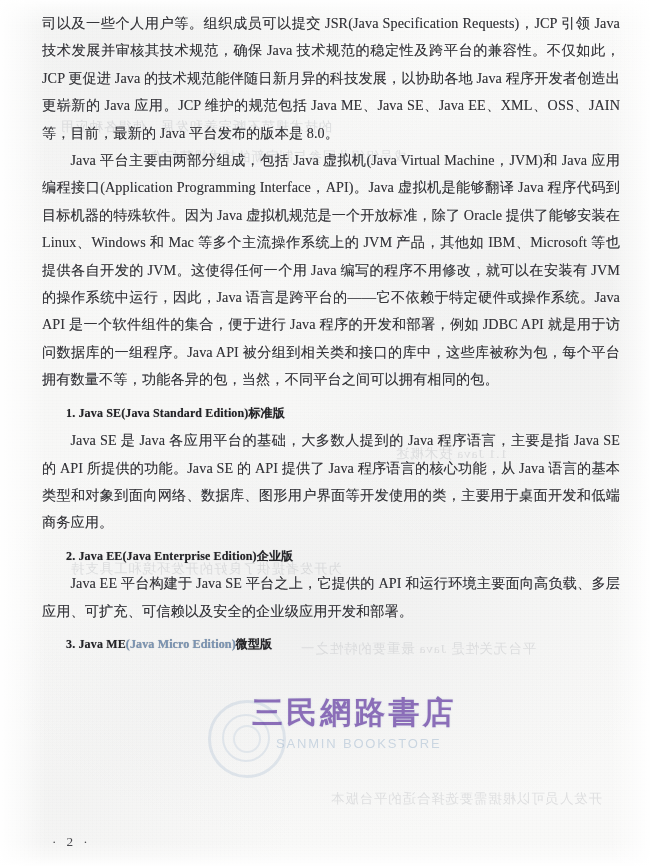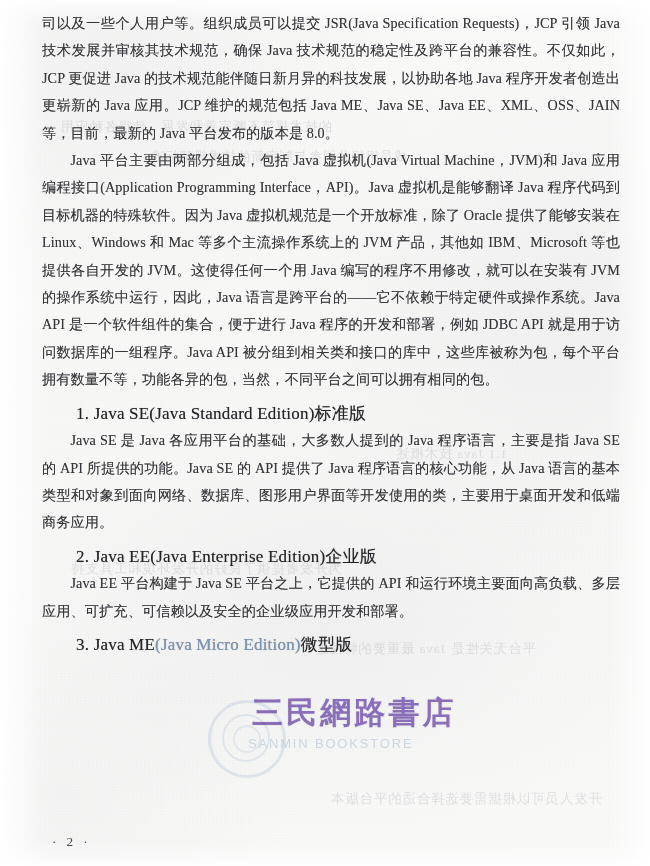--- a/index.html
+++ b/index.html
@@ -96,23 +96,23 @@
     line-height: 26px;
     font-weight: bold;
     letter-spacing: .03em;
     color: #222226;
     text-shadow: 0 0 .7px rgba(40,40,44,.5);
   }
   h2.section .num { margin-right: 12px; letter-spacing: .12em; }
 
   h3.subhead {
     margin: 6px 0 0 0;
-    font-size: 17px;
+    font-size: 12px;
     line-height: 27.4px;
-    font-weight: normal;
+    font-weight: bold;
     text-indent: 2em;
     color: #242428;
     letter-spacing: .012em;
     text-shadow: 0 0 .7px rgba(40,40,44,.5);
   }
   
   h3.subhead .tinted { color: #7b95b4; }
 
   .folio {
     position: absolute;
@@ -162,21 +162,21 @@
   }
   .wm-logo::after {
     content: "";
     position: absolute;
     left: 22px; top: 22px;
     width: 24px; height: 24px;
     border-radius: 50%;
     border: 2px solid rgba(150,176,202,.35);
   }
   .wm-sub {
-    left: 224px;
+    left: 252px;
     top: 736px;
     font-family: "Liberation Sans", sans-serif;
     font-size: 13px;
     letter-spacing: .14em;
     color: #9db5cd;
     opacity: .48;
     white-space: nowrap;
     padding-left: 24px;
   }
 </style>

